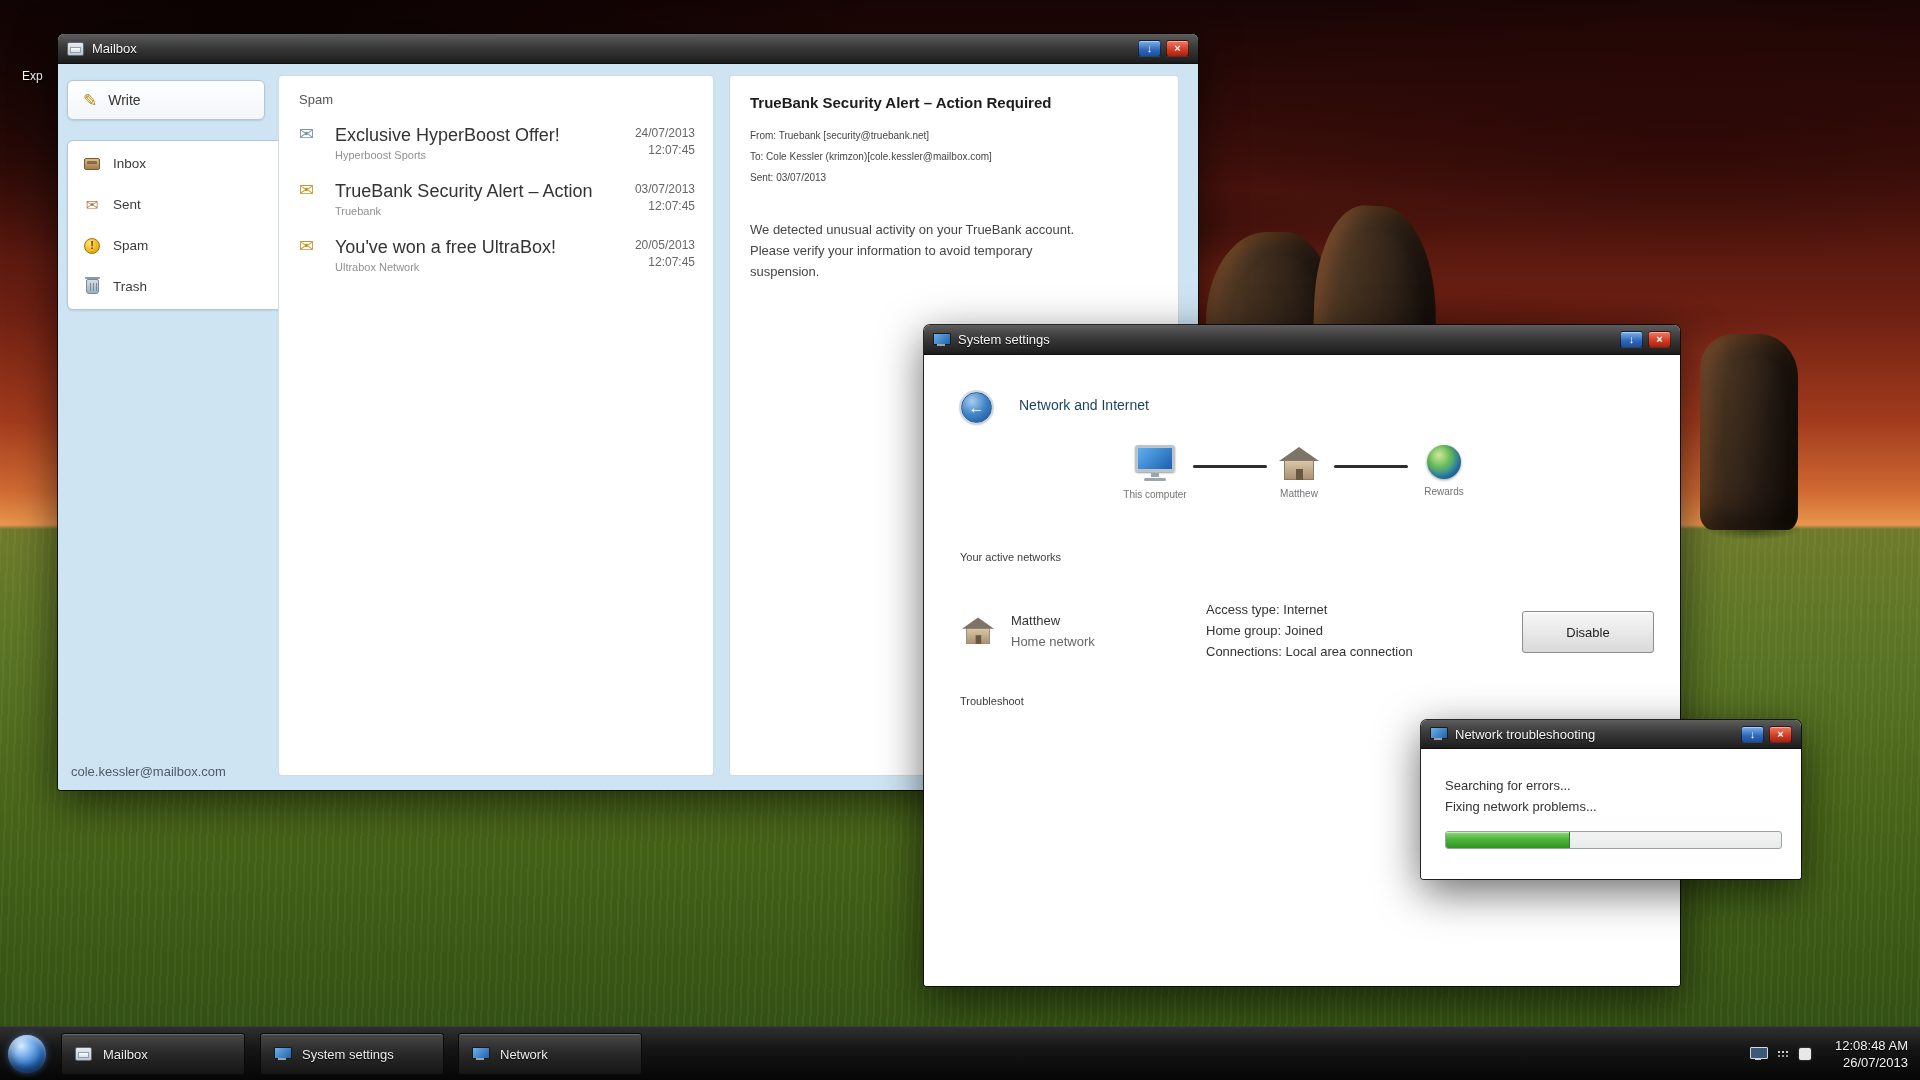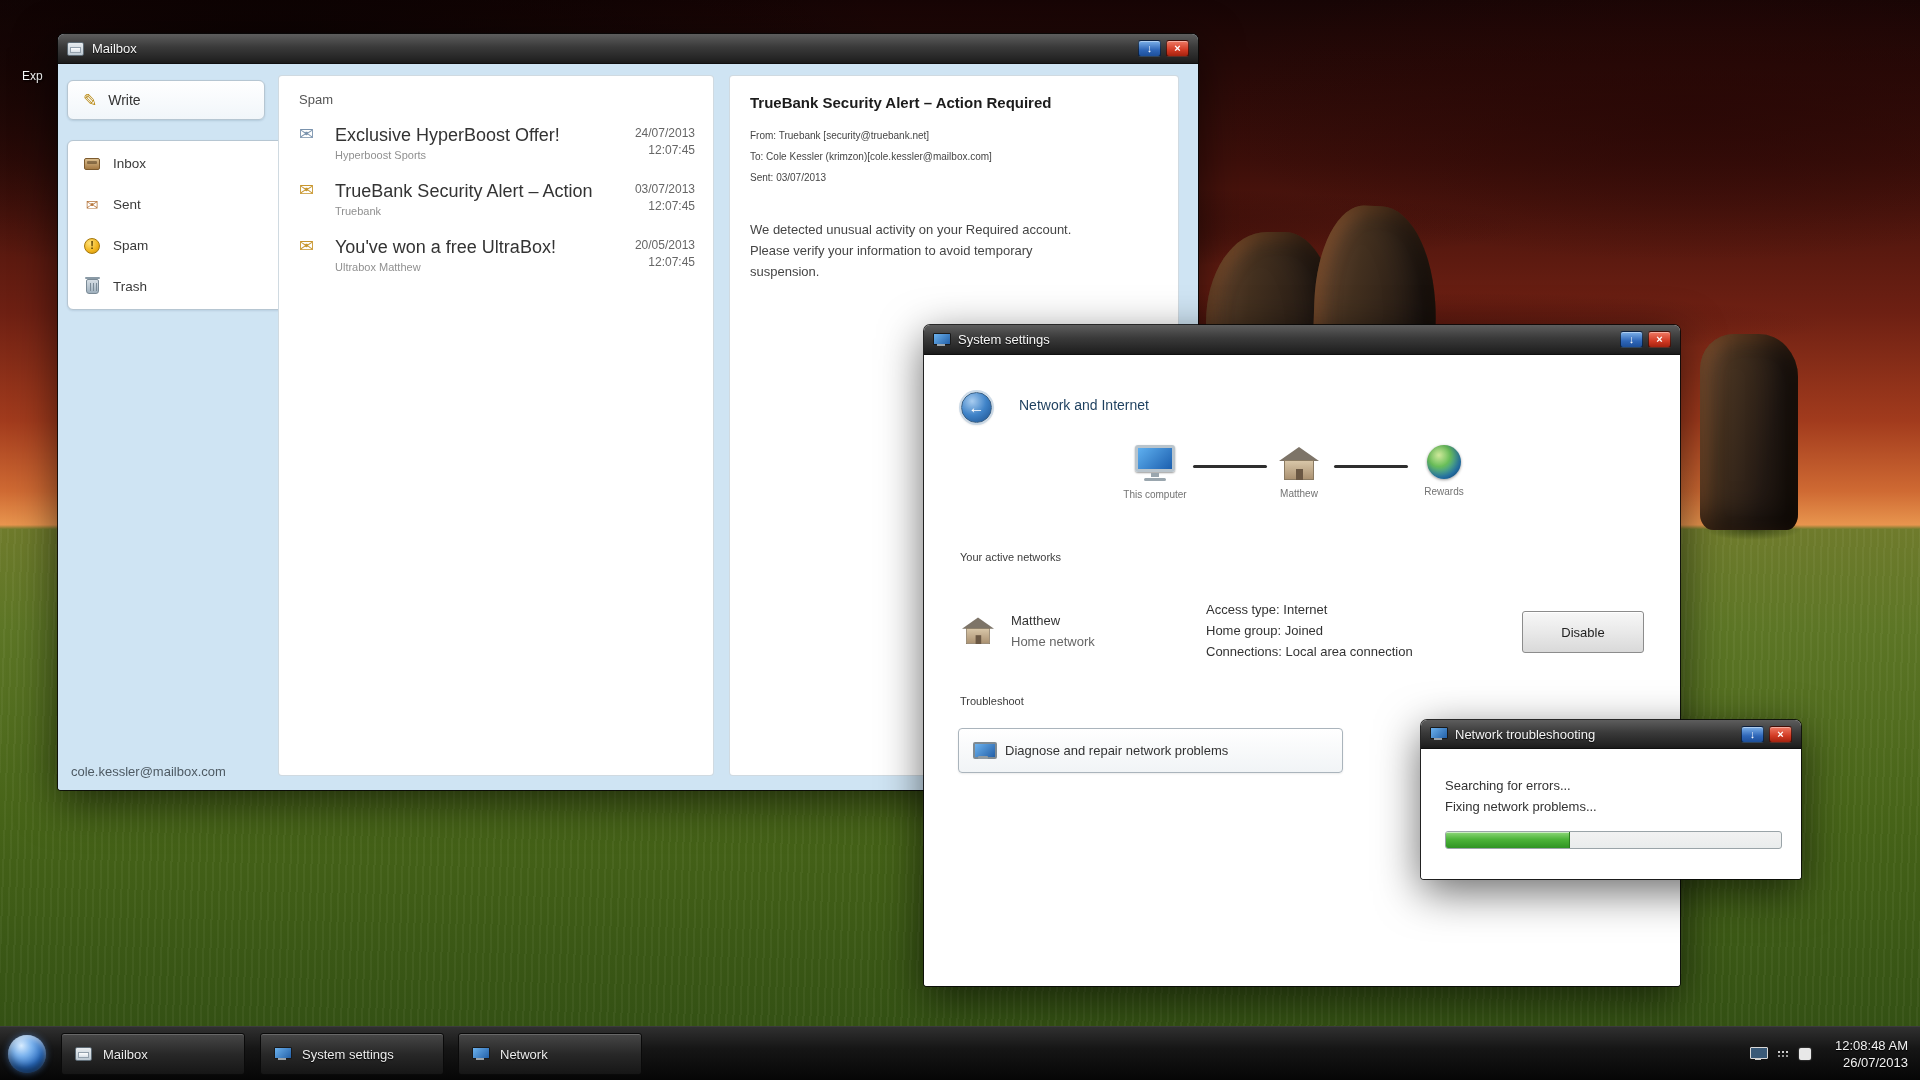--- a/index.html
+++ b/index.html
@@ -151,21 +151,21 @@
     background:radial-gradient(circle at 35% 30%,#cfe89a 0%,#6abf5a 35%,#2e8fc9 70%,#14608f 100%);
     box-shadow:inset -3px -3px 8px rgba(0,0,30,.35), 0 1px 3px rgba(0,0,0,.4); }
 
   .section-label { position:absolute; left:36px; font-size:11px; color:#3c3c3c; }
   .sec-active { top:196px; } .sec-trouble { top:340px; }
   .net-house { position:absolute; left:38px; top:261px; }
   .net-names { position:absolute; left:87px; top:255px; line-height:21px; font-size:13px; }
   .net-name { color:#333; } .net-kind { color:#666; }
   .net-details { position:absolute; left:282px; top:244px; line-height:21px; font-size:13px; color:#333; }
   .disable-btn {
-    position:absolute; left:598px; top:256px; width:122px; height:42px;
+    position:absolute; left:598px; top:256px; width:132px; height:42px;
     background:linear-gradient(#f7f7f7,#e9e9e9 50%,#d9d9d9); border:1px solid #8c8c8c; border-radius:3px;
     display:grid; place-items:center; font-size:13px; color:#222; box-shadow:inset 0 1px 0 #fff;
   }
   .diagnose-btn {
     position:absolute; left:34px; top:373px; width:385px; height:45px;
     background:linear-gradient(#ffffff,#f1f4f6); border:1px solid #aab4bc; border-radius:4px;
     display:flex; align-items:center; gap:11px; padding:0 13px; font-size:13px; color:#333;
     box-shadow:0 1px 2px rgba(0,0,0,.08);
   }
   .diag-icon { position:relative; width:22px; height:18px; flex:0 0 auto; }
@@ -293,37 +293,37 @@
         <div class="email-date">
           <div>03/07/2013</div>
           <div>12:07:45</div>
         </div>
       </div>
 
       <div class="email-row">
         <span class="env gold">✉</span>
         <div>
           <div class="email-subject">You've won a free UltraBox!</div>
-          <div class="email-sender">Ultrabox Matthew</div>
+          <div class="email-sender">Ultrabox Network</div>
         </div>
         <div class="email-date">
           <div>20/05/2013</div>
           <div>12:07:45</div>
         </div>
       </div>
     </div>
 
     <div class="pane mb-reader">
       <div class="reader-subject">TrueBank Security Alert – Action Required</div>
       <div class="reader-meta">
         <div>From: Truebank [security@truebank.net]</div>
         <div>To: Cole Kessler (krimzon)[cole.kessler@mailbox.com]</div>
         <div>Sent: 03/07/2013</div>
       </div>
-      <div class="reader-body">We detected unusual activity on your Required account. Please verify your information to avoid temporary suspension.</div>
+      <div class="reader-body">We detected unusual activity on your TrueBank account. Please verify your information to avoid temporary suspension.</div>
     </div>
 
   </div>
 </div>
 
 <div class="window settings-win">
   <div class="titlebar">
     <span class="app-ico pc-ic"></span>
     <span class="title">System settings</span>
     <span class="winbtns">
@@ -371,24 +371,20 @@
       <div class="net-kind">Home network</div>
     </div>
     <div class="net-details">
       <div>Access type: Internet</div>
       <div>Home group: Joined</div>
       <div>Connections: Local area connection</div>
     </div>
     <div class="disable-btn">Disable</div>
 
     <div class="section-label sec-trouble">Troubleshoot</div>
-    <div class="diagnose-btn">
-      <span class="diag-icon"></span>
-      <span>Diagnose and repair network problems</span>
-    </div>
   </div>
 </div>
 
 <div class="window trouble-win">
   <div class="titlebar">
     <span class="app-ico pc-ic"></span>
     <span class="title">Network troubleshooting</span>
     <span class="winbtns">
       <span class="wbtn min">↓</span>
       <span class="wbtn close">×</span>

